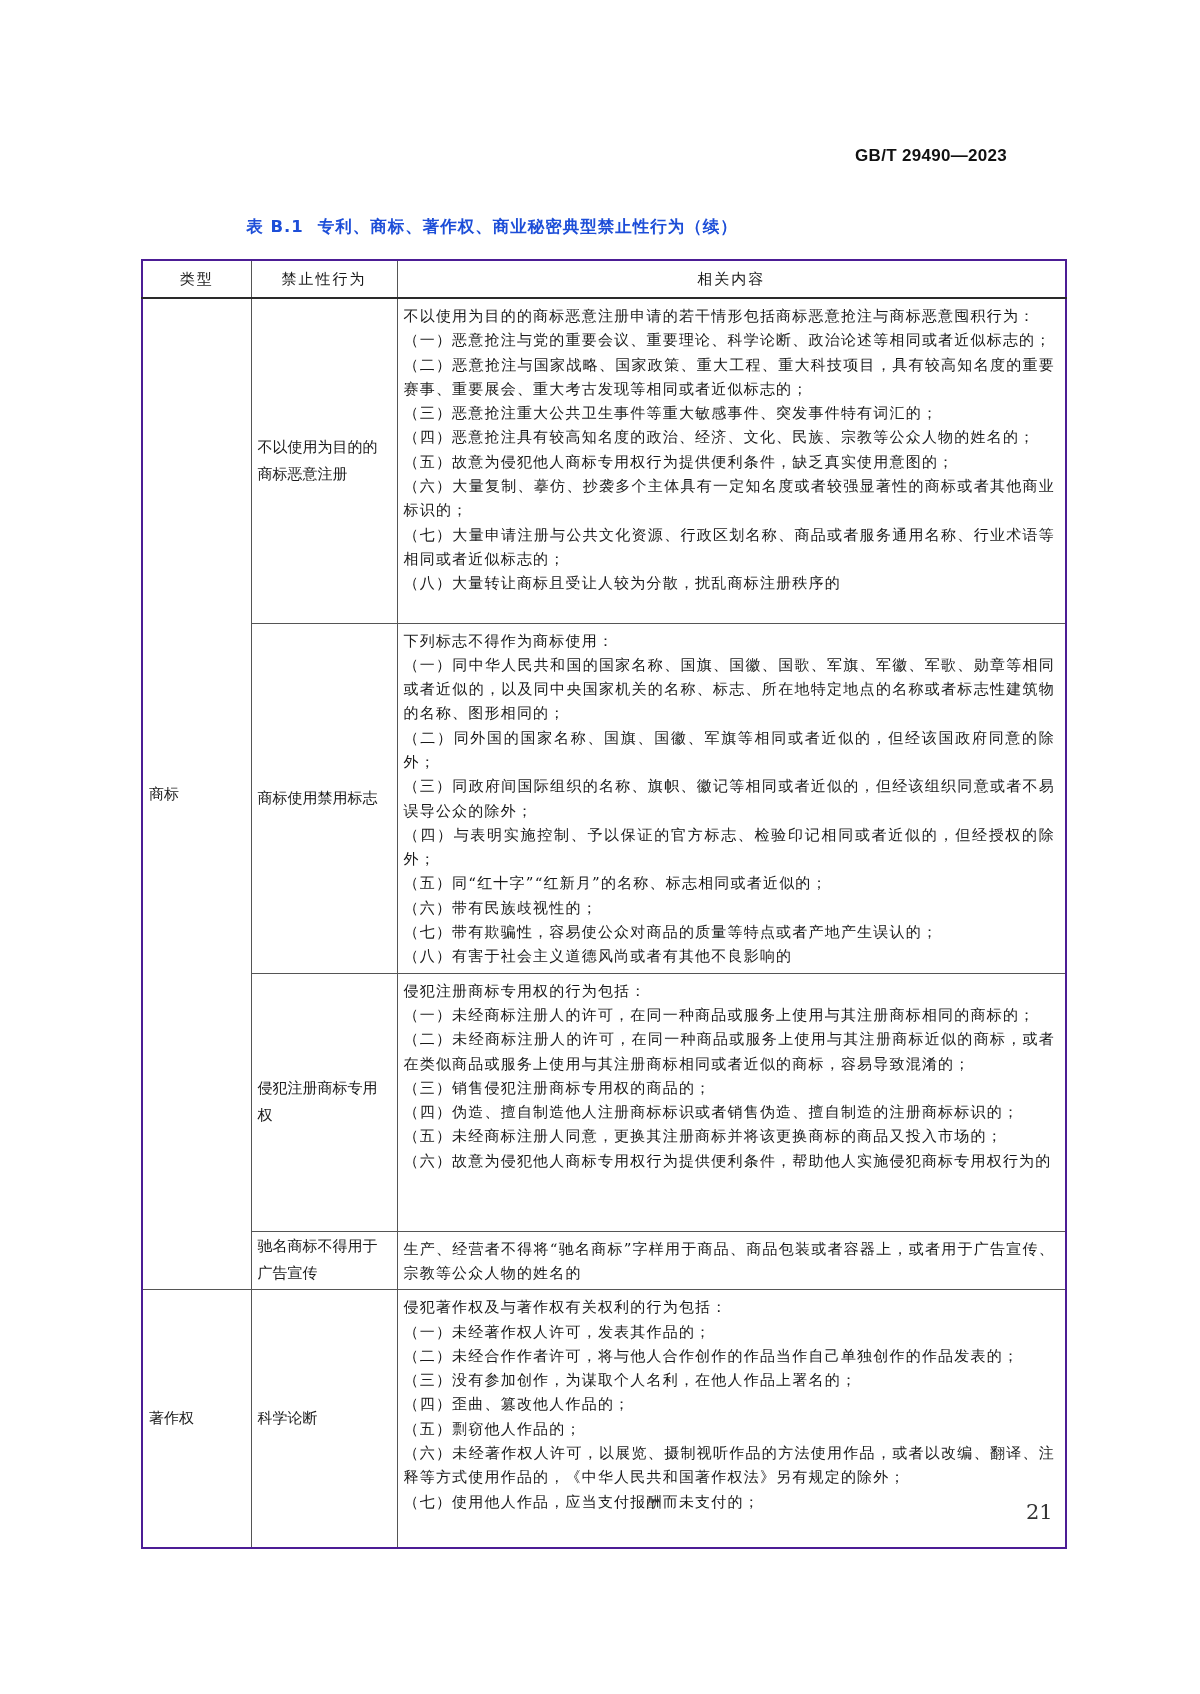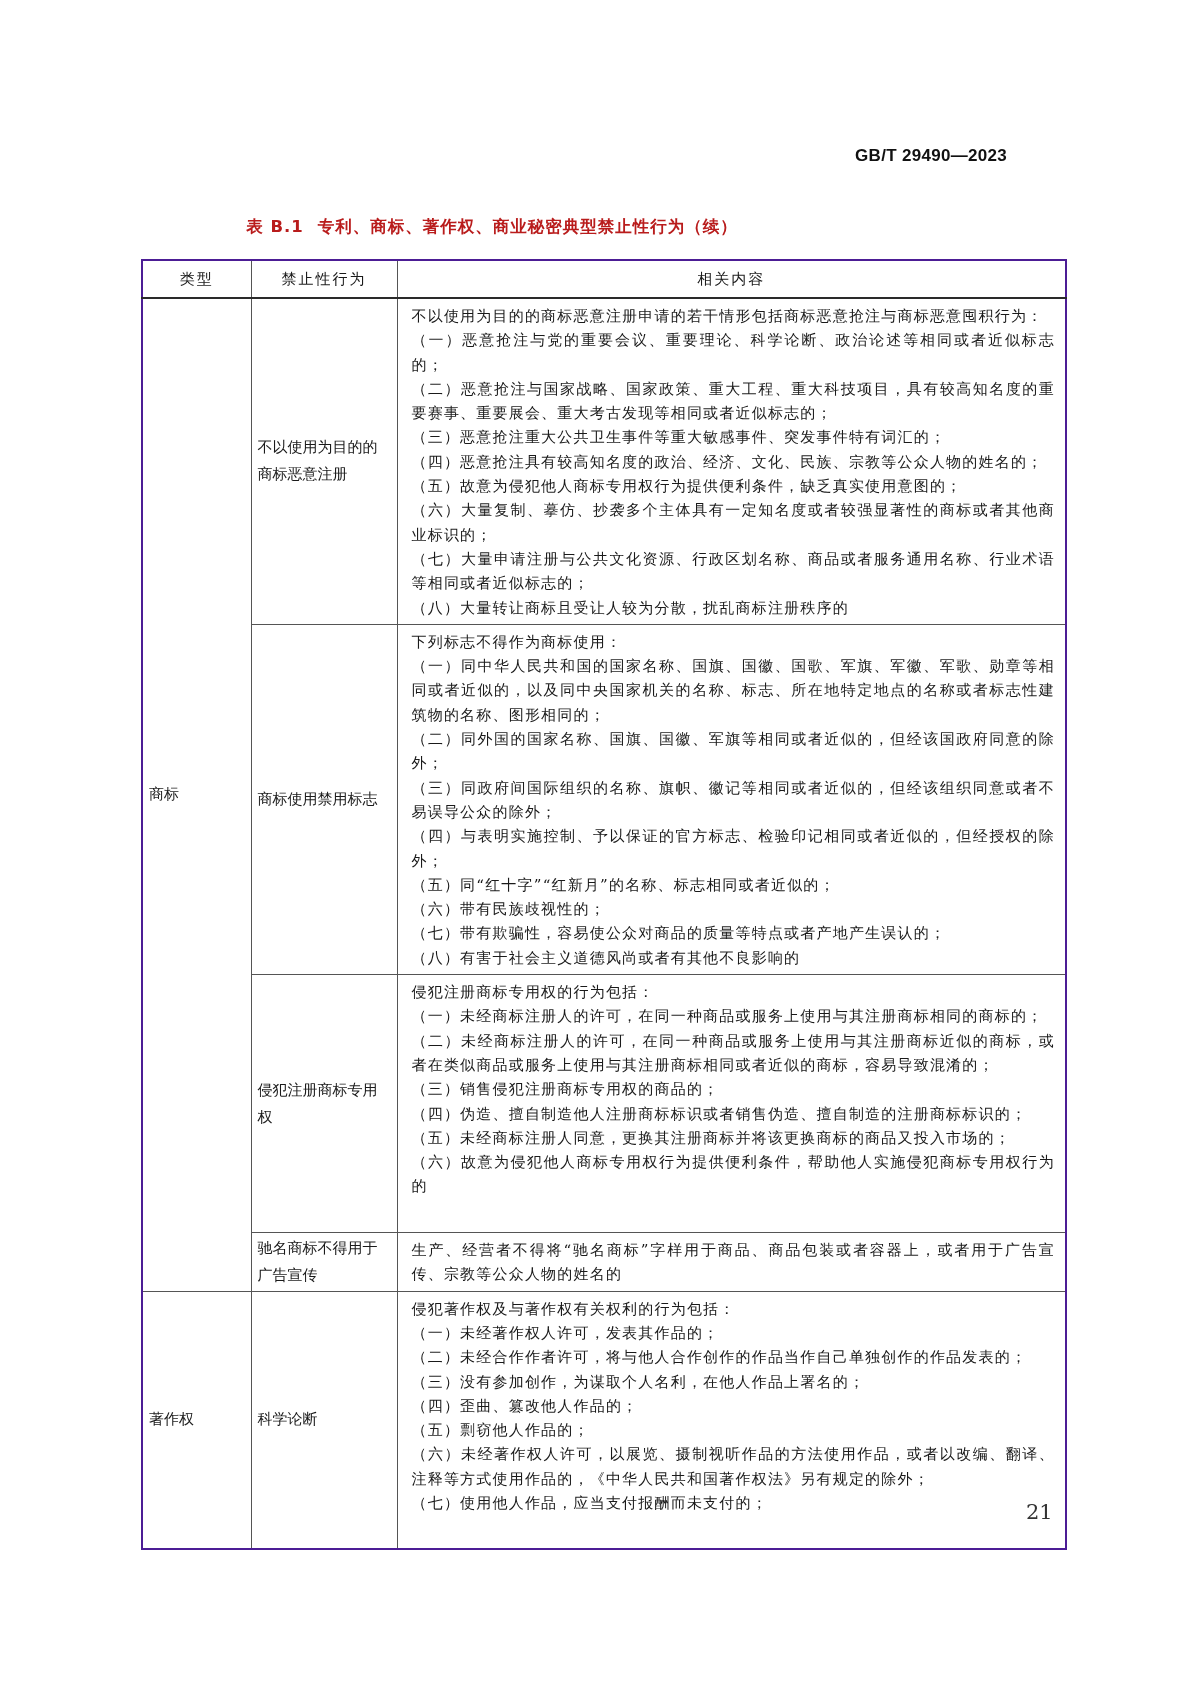--- a/index.html
+++ b/index.html
@@ -2,29 +2,29 @@
 <html><head>
 <meta charset="utf-8">
 <style>
   html, body { margin: 0; padding: 0; background: #ffffff; }
   body { width: 1200px; height: 1694px; position: relative; overflow: hidden;
          font-family: "DejaVu Serif", "Liberation Serif", serif; color: #1a1a1a; }
   .std-id { position: absolute; top: 146px; right: 193px; font-family: "Liberation Sans", sans-serif;
             font-weight: bold; font-size: 17px; letter-spacing: 0.3px; color: #111; }
   .caption { position: absolute; top: 216px; left: 0; width: 984px; text-align: center;
              font-family: "DejaVu Sans", "Liberation Sans", sans-serif; font-weight: bold; font-size: 16.5px;
-             letter-spacing: 1px; color: #b91c1c; }
+             letter-spacing: 1px; color: #1d4ed8; }
   .caption .tbl-no { margin-right: 14px; }
   table.main { position: absolute; top: 259px; left: 141px; width: 924px; border-collapse: collapse;
                border: 2px solid #4c1d95; table-layout: fixed; }
   table.main td, table.main th { border: 1px solid #555; font-weight: normal; font-size: 15px; }
   table.main th { height: 34px; text-align: center; letter-spacing: 2px; border-bottom: 2px solid #2a2a2a; }
   col.c1 { width: 109px; } col.c2 { width: 146px; } col.c3 { width: 669px; }
   td.cat, td.beh { vertical-align: middle; line-height: 27px; padding: 0 6px; }
-  td.content { padding: 5px 10px 4px 14px; vertical-align: top; line-height: 24.3px; letter-spacing: 1.2px;
+  td.content { padding: 5px 10px 4px 6px; vertical-align: top; line-height: 24.3px; letter-spacing: 1.2px;
                text-align: justify; margin-top: 44px; }
   td.content div { margin: 0; }
   .page-no { position: absolute; top: 1500px; left: 1026px; font-size: 21px; color: #333; }
 </style>
 </head>
 <body>
 
 <div class="std-id">GB/T 29490—2023</div>
 
 <div class="caption">

